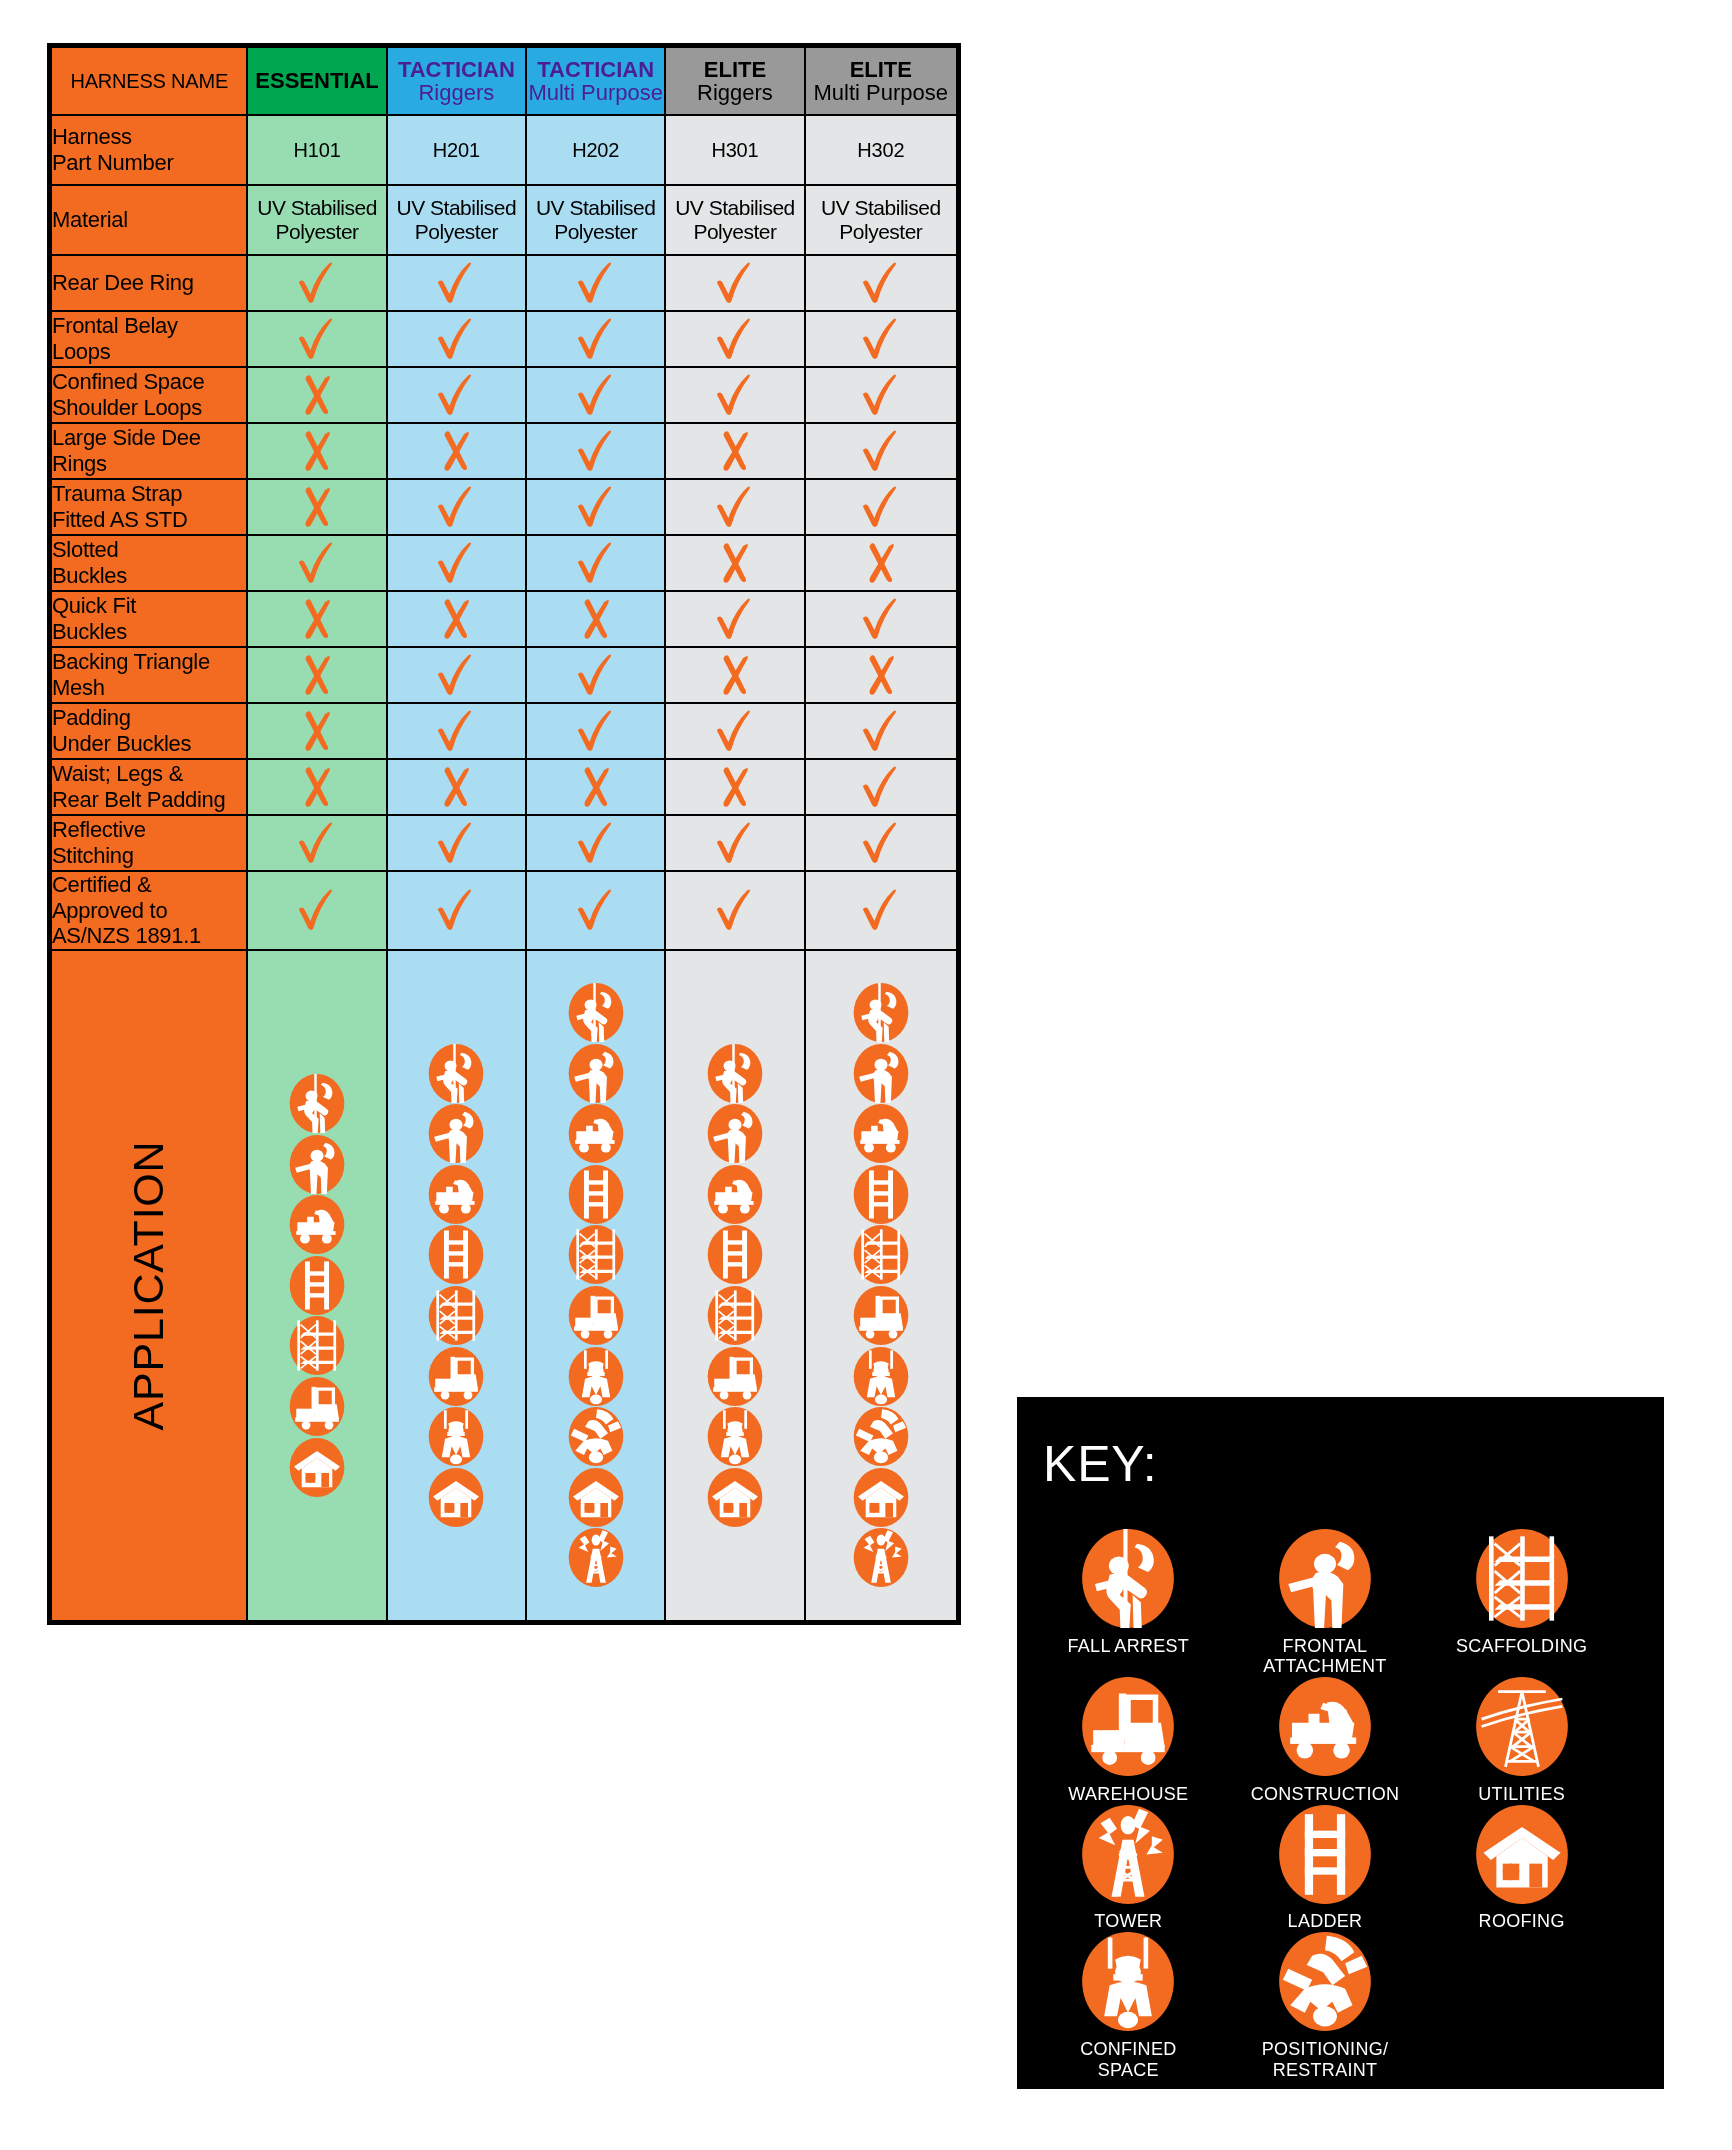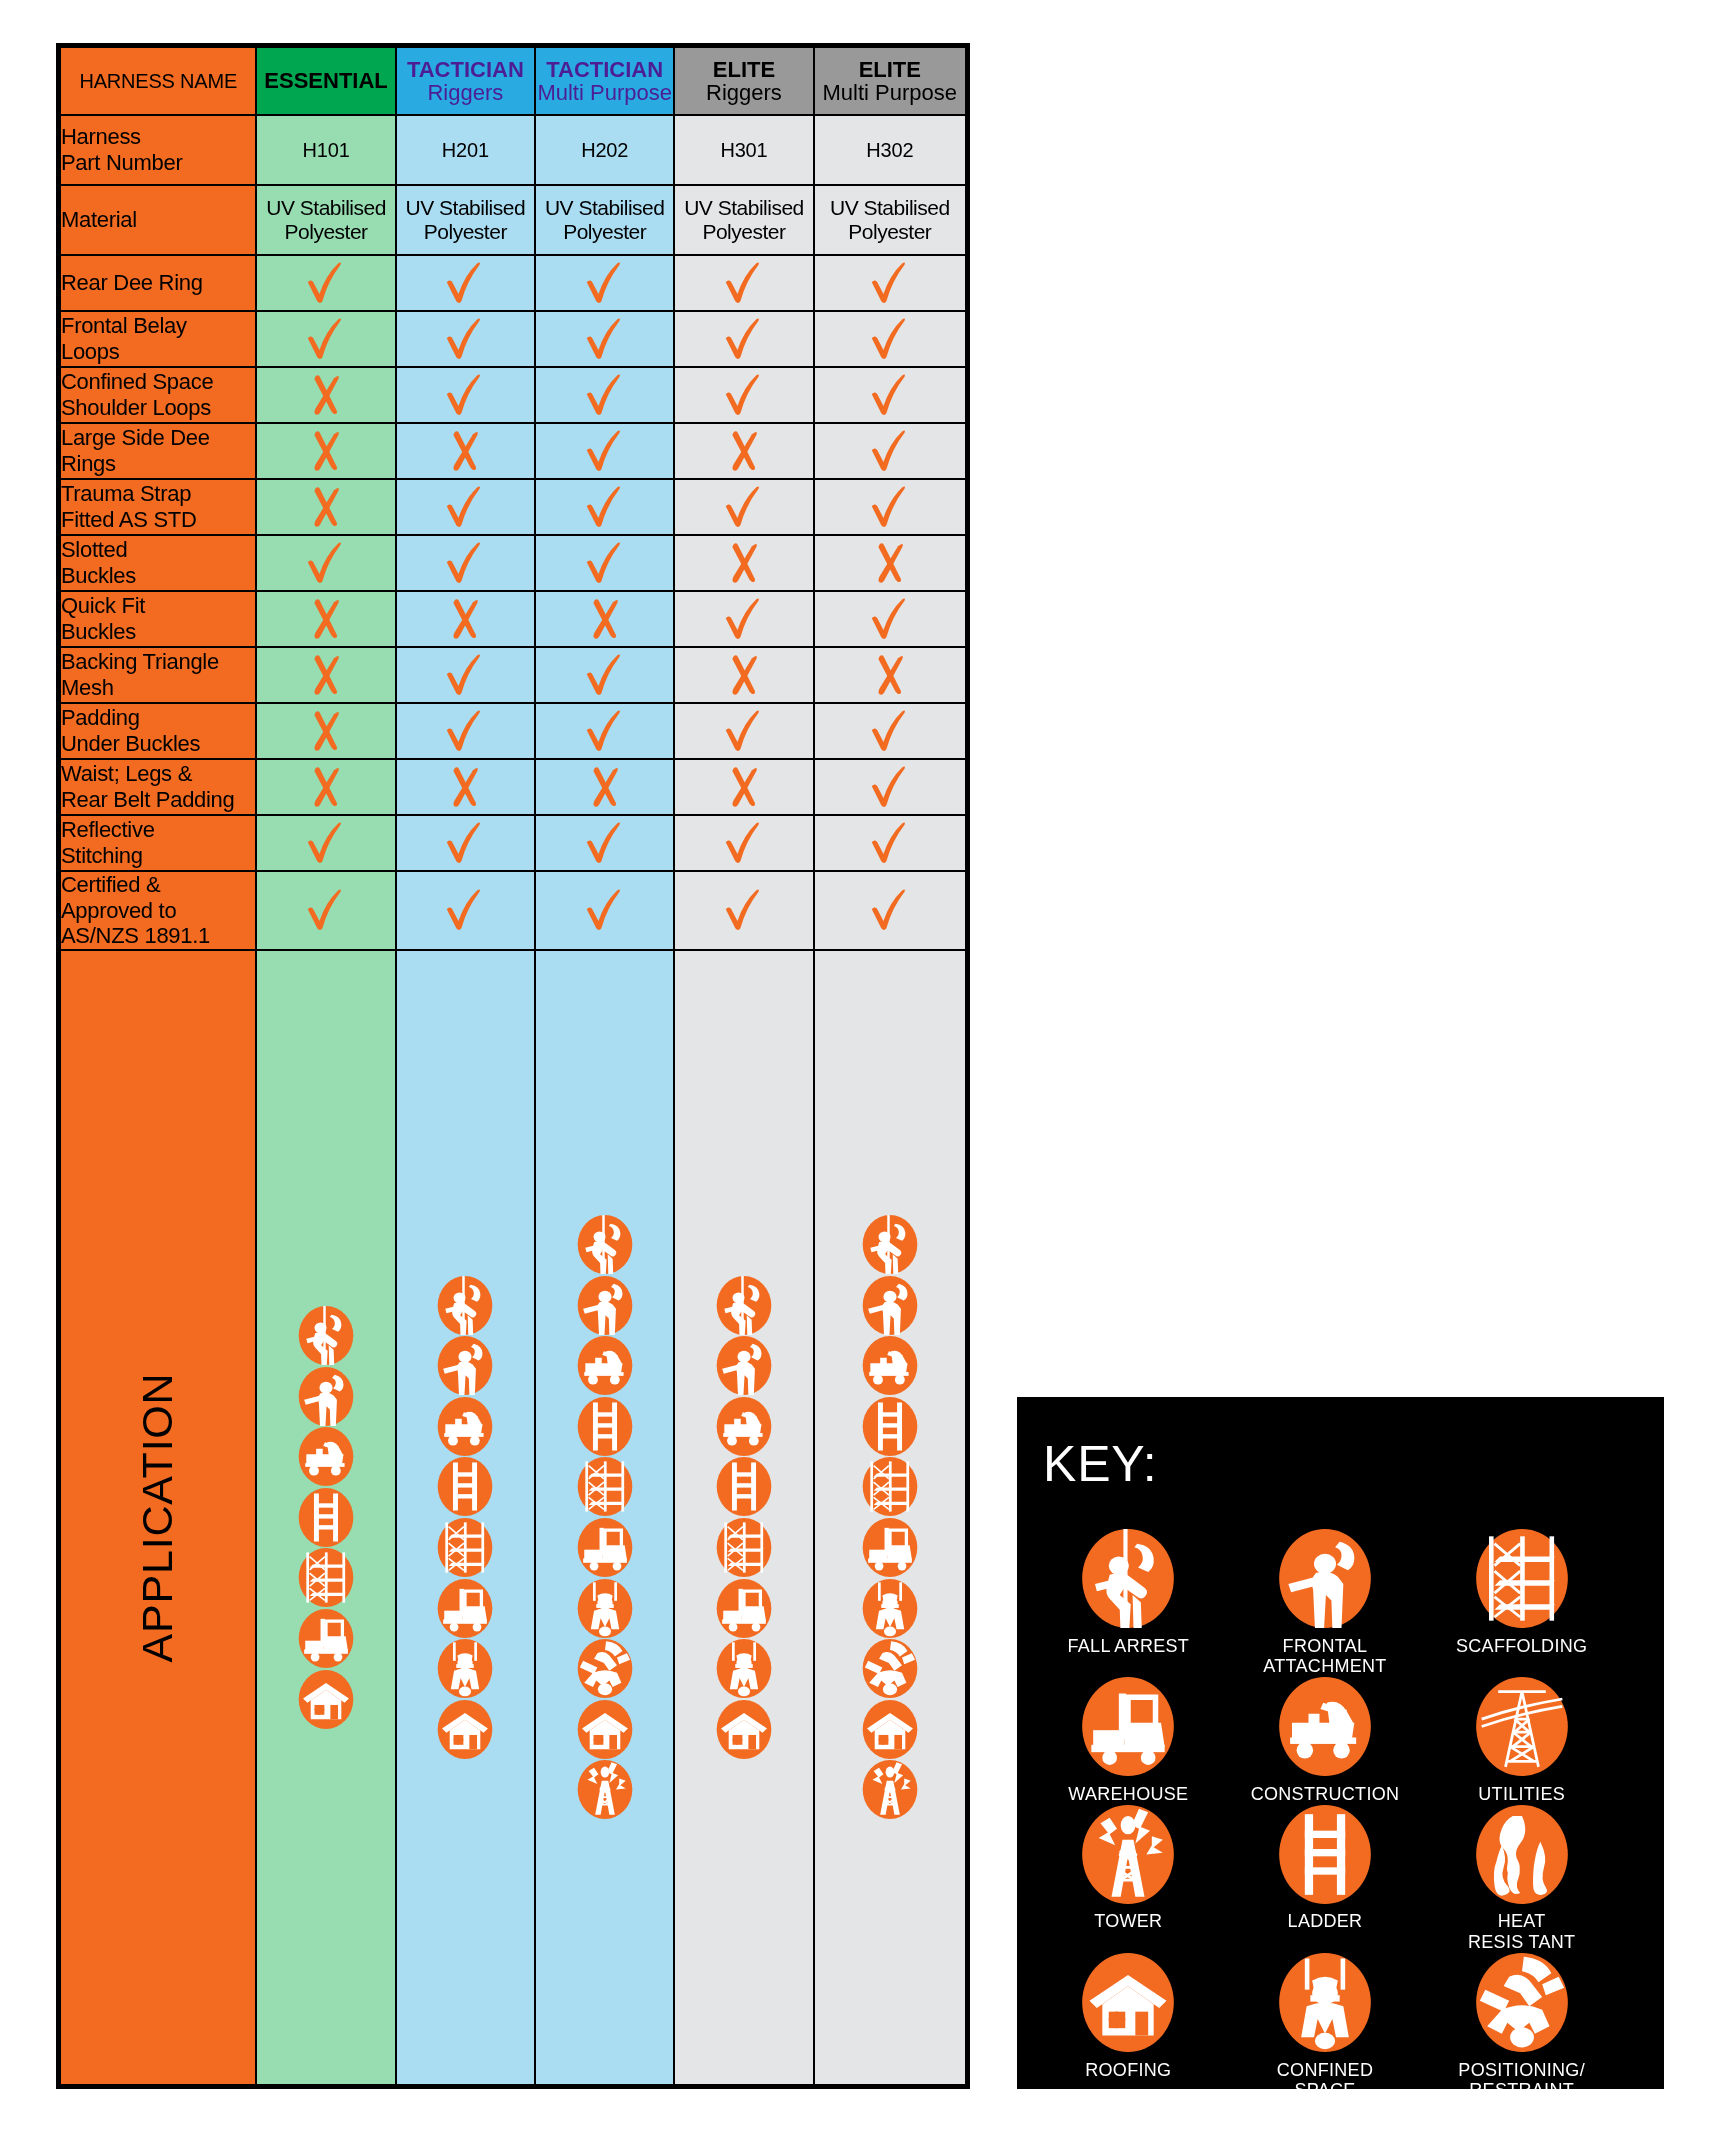--- a/index.html
+++ b/index.html
@@ -1,21 +1,21 @@
 <!DOCTYPE html>
 <html style="font-size:12.4px"><head>
 <meta charset="utf-8">
 <style>
   html,body{margin:0;padding:0;background:#ffffff;}
   body{width:1732px;height:2151px;position:relative;overflow:hidden;
        font-family:"Liberation Sans",sans-serif;}
 
   
   #comparison-table{
-    position:absolute;left:56px;top:43px;width:914px;height:2046px;
+    position:absolute;left:47px;top:43px;width:914px;height:1582px;
     border:3.9px solid #000;box-sizing:border-box;background:#fff;
   }
   table.cmp{border-collapse:collapse;width:100%;height:100%;table-layout:fixed;}
   table.cmp td{border:2.3px solid #000;padding:0;vertical-align:middle;overflow:hidden;}
 
   col.c-label{width:196px;}
   col.c-data{width:139px;}
   col.c-last{width:152px;}
 
   
@@ -1203,33 +1203,20 @@
               <rect x="28" y="48" width="44" height="8"></rect>
               <rect x="28" y="68" width="44" height="8"></rect>
             </g>
           </svg></span>
         <div class="key-cap">LADDER</div>
       </div>
       <div class="key-item">
         <span class="key-ic"><svg viewBox="0 0 100 108" width="92" height="99" xmlns="http://www.w3.org/2000/svg">
             <ellipse cx="50" cy="54" rx="50" ry="54" fill="#f26b21"></ellipse>
             <g fill="#ffffff">
-              <path d="M50 12 q8 18 -2 30 q-8 10 -2 20 q4 8 -4 12 q-10 5 -8 -8 q2 -12 -4 -18 q-8 -8 -2 -22 q4 -10 12 -14z"></path>
-              <path d="M28 44 q6 14 2 24 q-4 12 4 20 q6 6 -2 10 q-10 4 -12 -10 q-2 -16 2 -26 q3 -12 6 -18z"></path>
-              <path d="M70 40 q8 16 4 28 q-4 14 2 22 q4 6 -4 8 q-10 2 -10 -12 q0 -16 2 -26 q2 -12 6 -20z"></path>
-              <path d="M44 58 q6 12 2 22 q-4 10 2 16 q-8 4 -12 -6 q-4 -12 0 -20z"></path>
-            </g>
-          </svg></span>
-        <div class="key-cap">HEAT
-RESIS TANT</div>
-      </div>
-      <div class="key-item">
-        <span class="key-ic"><svg viewBox="0 0 100 108" width="92" height="99" xmlns="http://www.w3.org/2000/svg">
-            <ellipse cx="50" cy="54" rx="50" ry="54" fill="#f26b21"></ellipse>
-            <g fill="#ffffff">
               <path d="M50 24 L92 52 L84 60 L50 36 L16 60 L8 52z"></path>
               <path d="M22 56 L50 36 L78 56 v34 h-56z"></path>
               <g fill="#f26b21">
                 <rect x="29" y="64" width="18" height="18"></rect>
                 <rect x="36" y="64" width="3" height="18"></rect>
                 <rect x="29" y="71" width="18" height="3"></rect>
                 <rect x="58" y="64" width="14" height="26"></rect>
               </g>
             </g>
           </svg></span>

